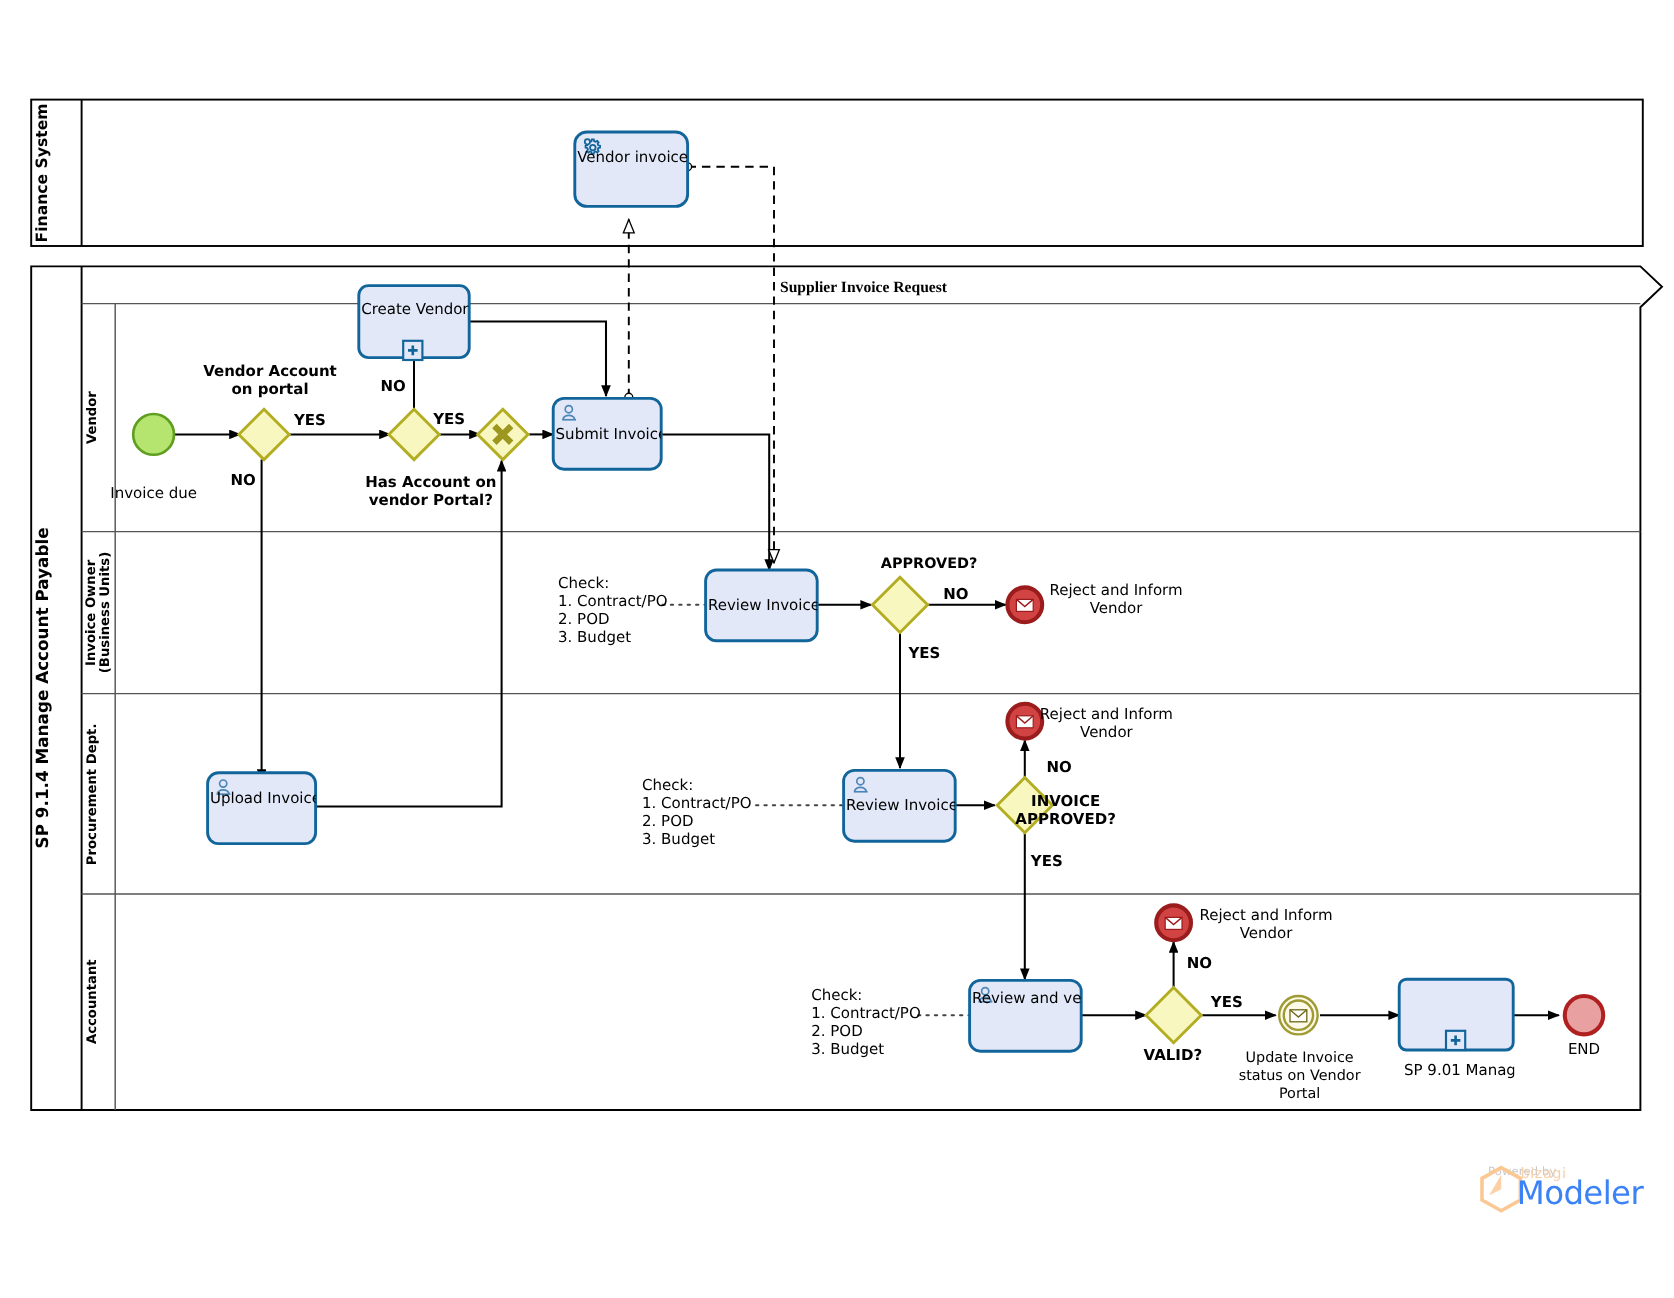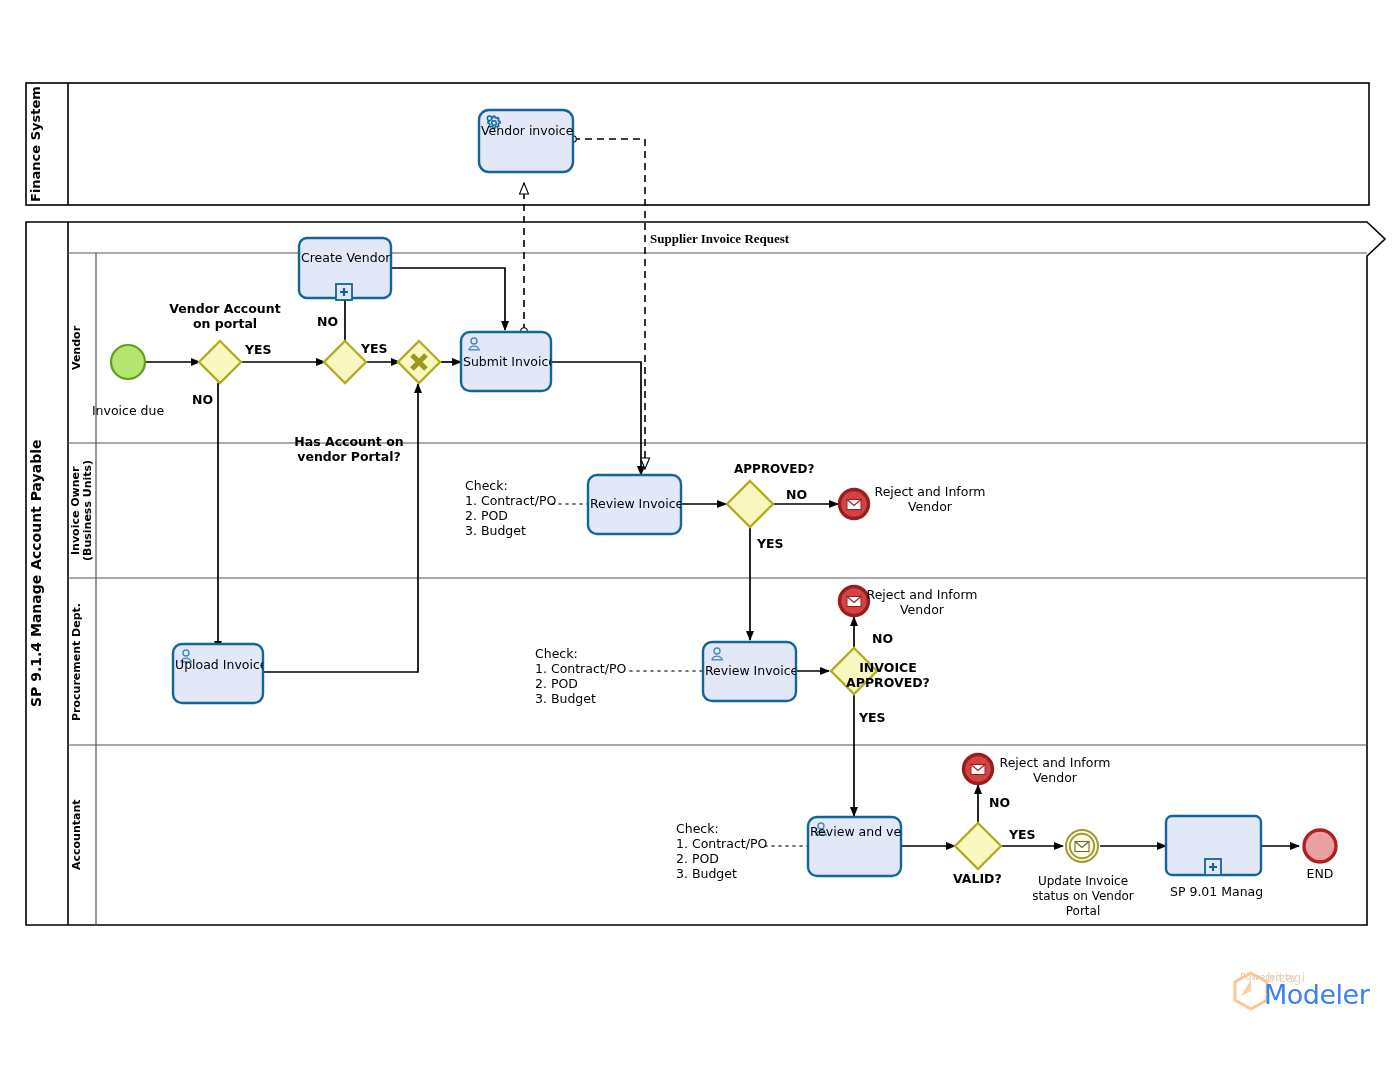--- a/index.html
+++ b/index.html
@@ -254,21 +254,21 @@
 <div class="lbl ctr" style="left:864px;top:587px;width:116px;font-size:12.5px;line-height:15px;">Reject and Inform Vendor</div>
 
 <div class="lbl ctr" style="left:997px;top:755px;width:116px;font-size:12.5px;line-height:15px;">Reject and Inform Vendor</div>
 
 <div class="lbl ctr clip" style="left:1022px;top:874px;width:122px;font-size:12px;line-height:15px;white-space:normal;">Update Invoice status on Vendor Portal</div>
 
 <div class="lbl ctr" style="left:1290px;top:866px;width:60px;font-size:12.5px;">END</div>
 
 <div class="lbl ctr bold clip" style="left:166px;top:301px;width:118px;height:32px;font-size:12.5px;line-height:15px;white-space:normal;">Vendor Account on portal mandatory?</div>
 
-<div class="lbl ctr bold clip" style="left:288px;top:394px;width:122px;height:32px;font-size:12.5px;line-height:15px;white-space:normal;margin-top:40px;">Has Account on vendor Portal?</div>
+<div class="lbl ctr bold clip" style="left:298px;top:394px;width:122px;height:32px;font-size:12.5px;line-height:15px;white-space:normal;">Has Account on vendor Portal?</div>
 
 <div class="lbl bold" style="left:722px;top:462px;font-size:12px;margin-left:12px;">APPROVED?</div>
 
 <div class="lbl ctr bold" style="left:826px;top:660px;width:124px;font-size:12.5px;line-height:15px;">INVOICE APPROVED?</div>
 
 <div class="lbl bold" style="left:953px;top:871px;font-size:12.5px;">VALID?</div>
 
 <div class="lbl bold" style="left:245px;top:342px;font-size:12.5px;">YES</div>
 <div class="lbl bold" style="left:192px;top:392px;font-size:12.5px;">NO</div>
 <div class="lbl bold" style="left:361px;top:341px;font-size:12.5px;">YES</div>

